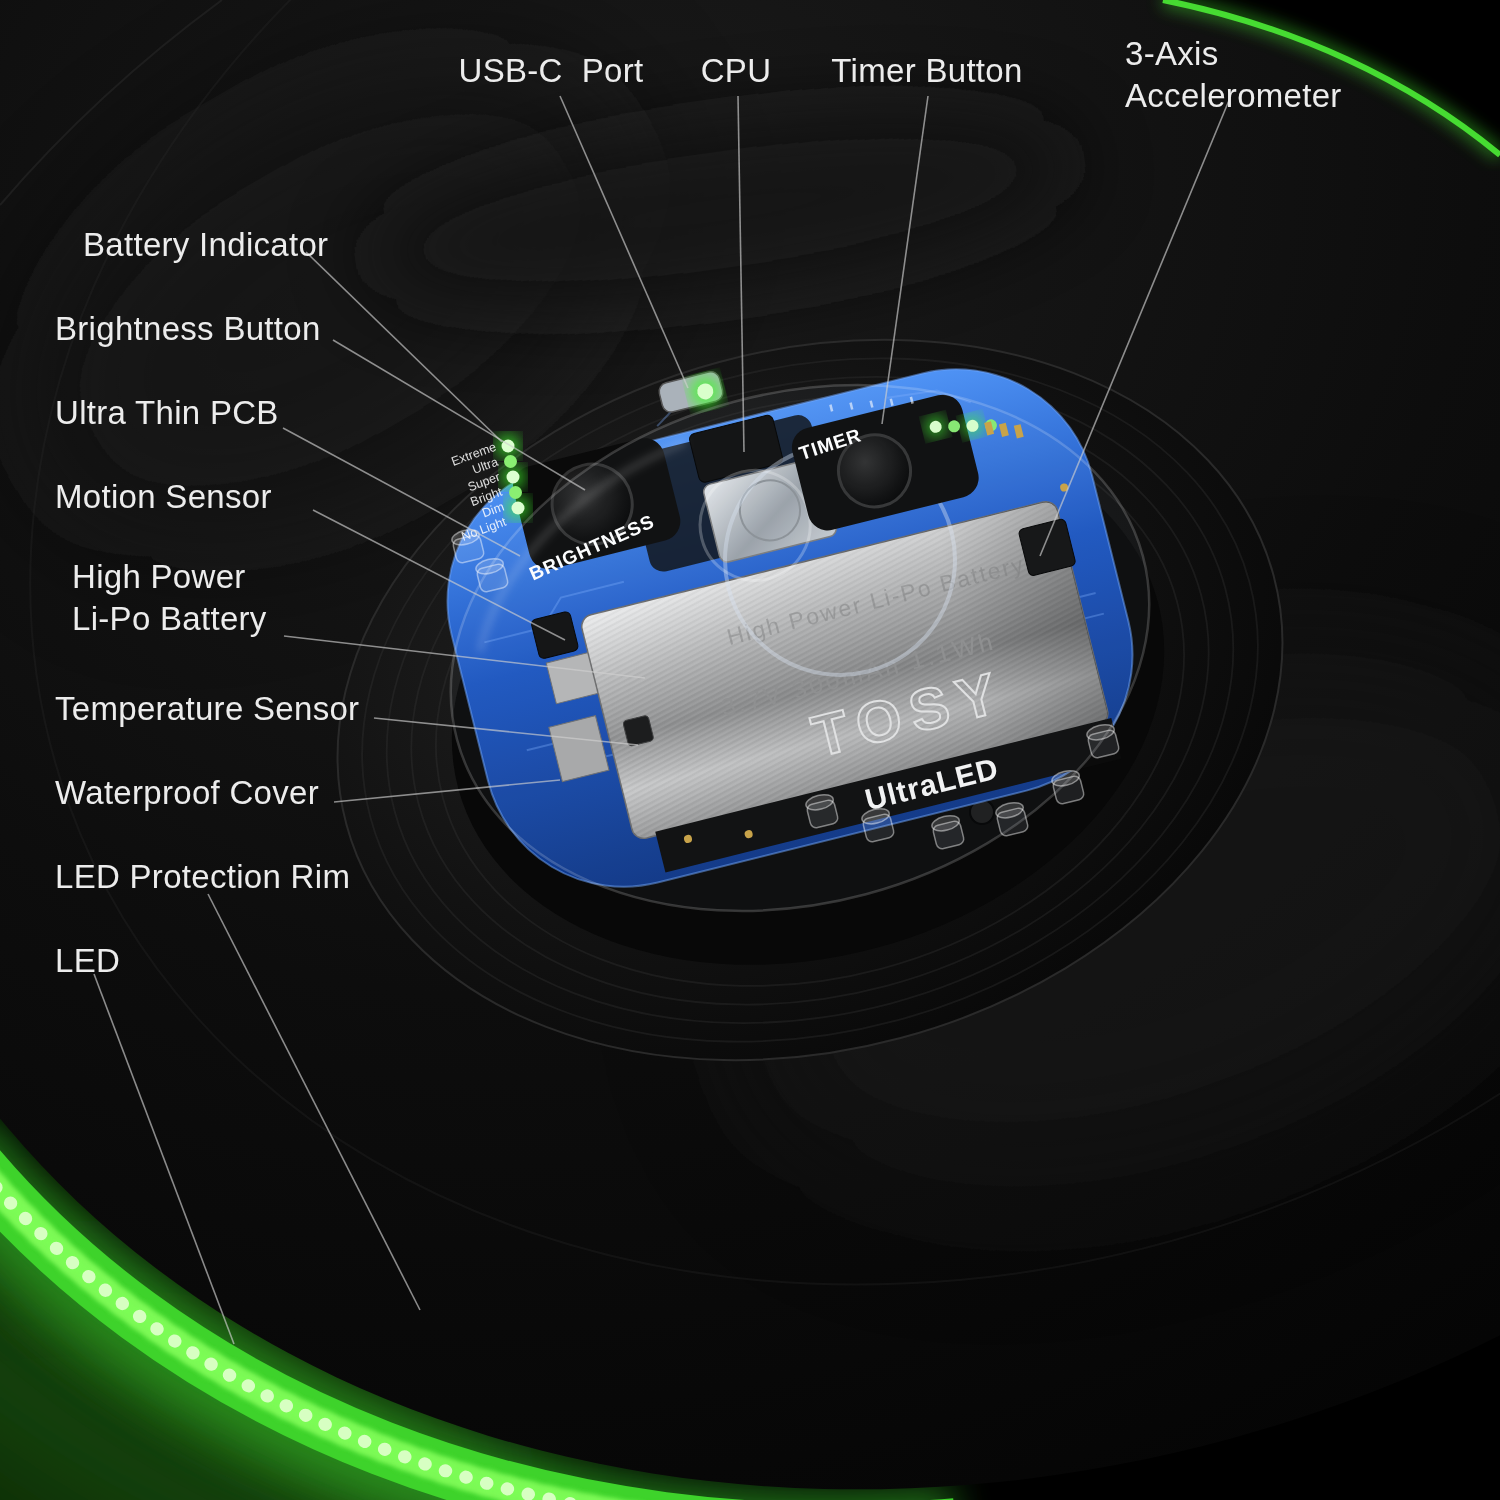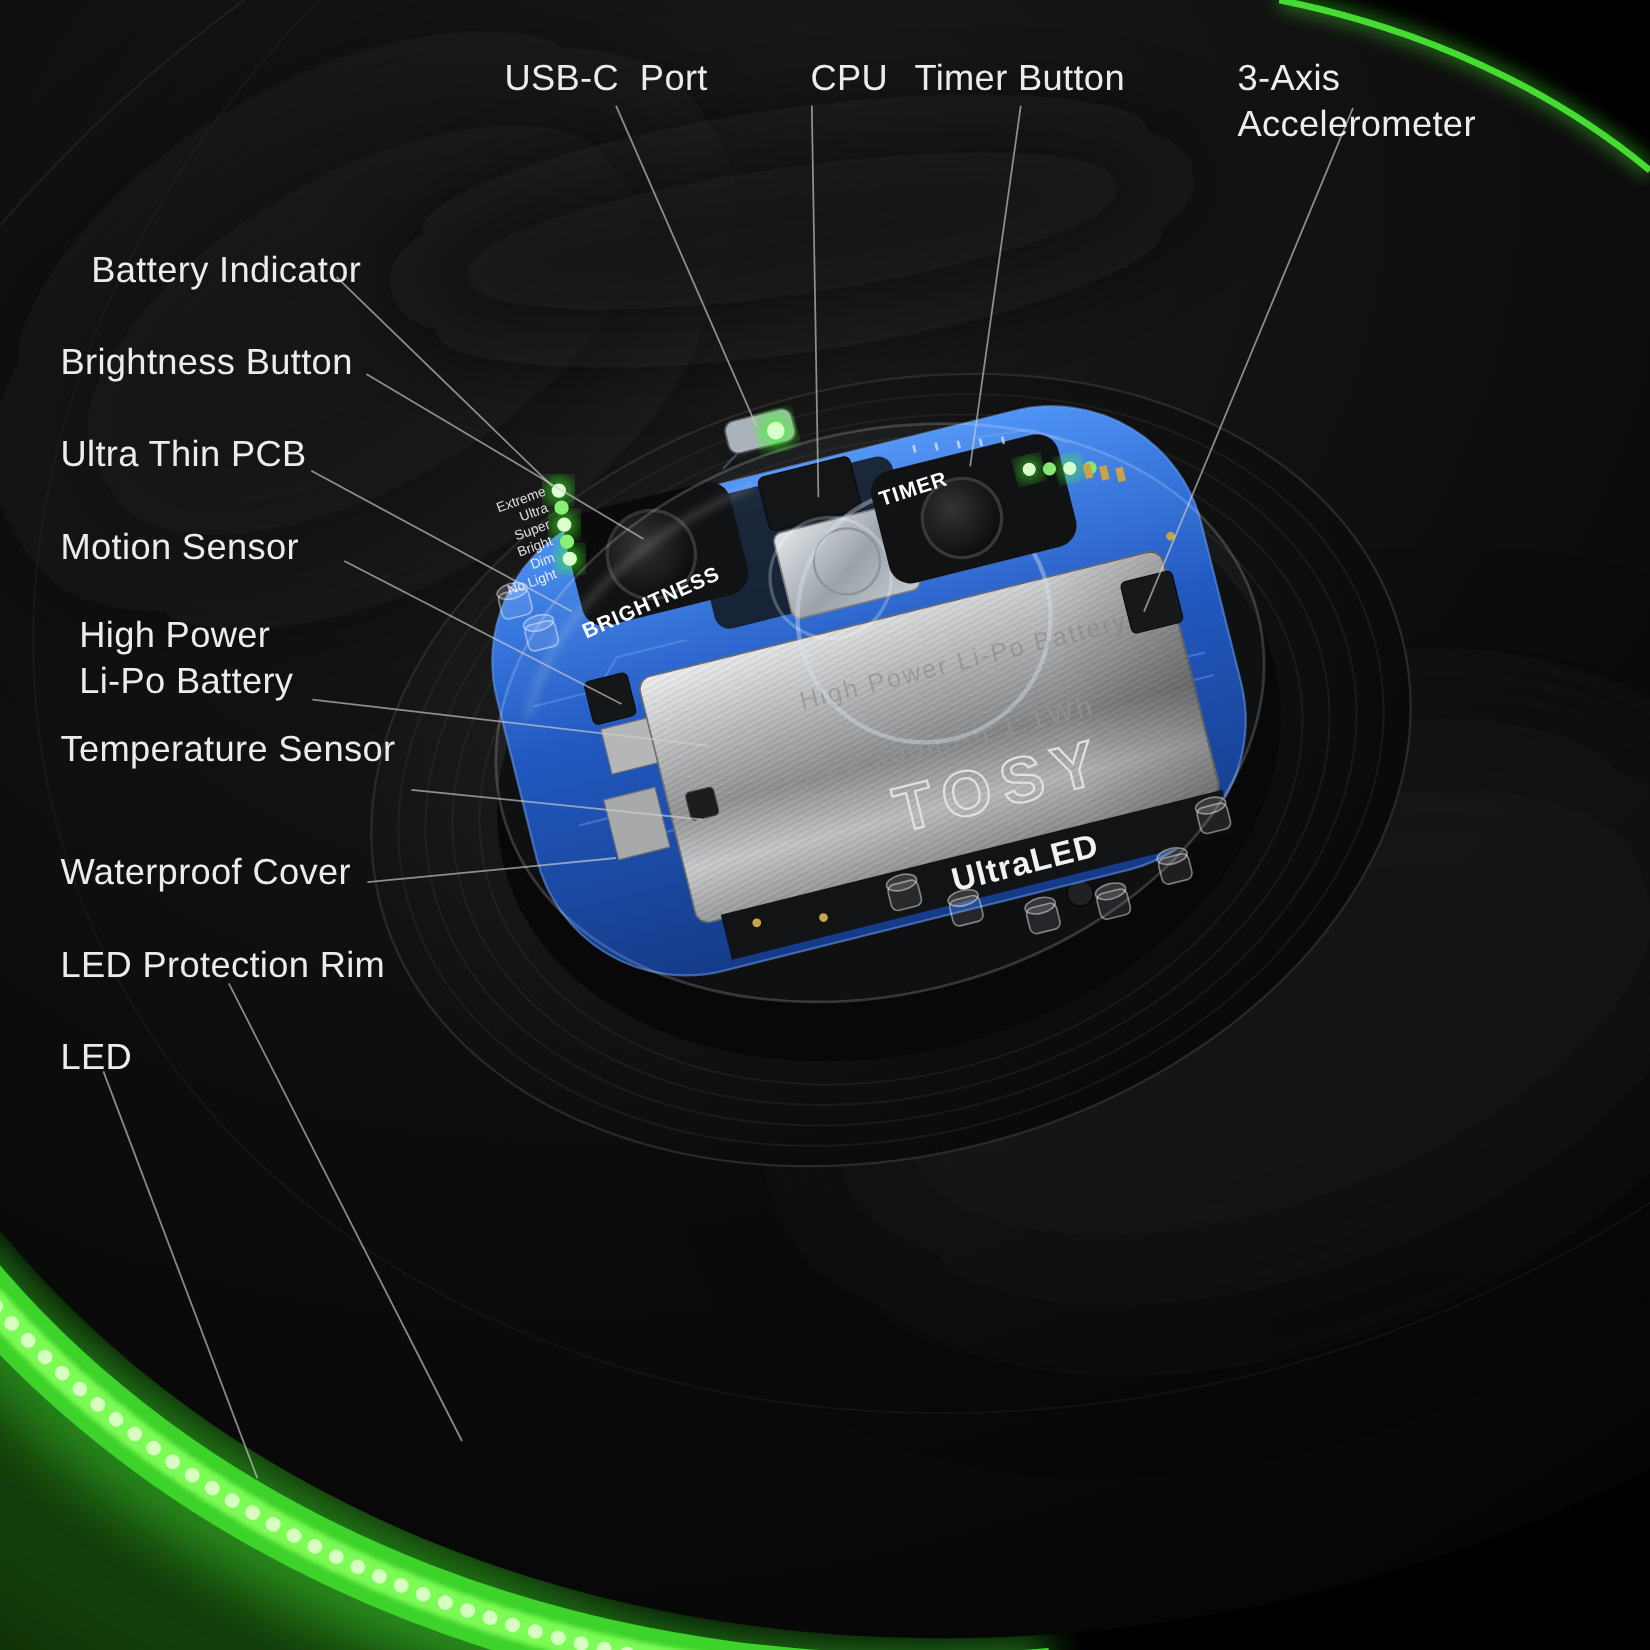--- a/index.html
+++ b/index.html
@@ -262,26 +262,26 @@
     <line x1="313" y1="510" x2="565" y2="640"></line>
     <line x1="284" y1="636" x2="645" y2="678"></line>
     <line x1="374" y1="718" x2="638" y2="745"></line>
     <line x1="334" y1="802" x2="560" y2="780"></line>
     <line x1="208" y1="894" x2="420" y2="1310"></line>
     <line x1="94" y1="974" x2="234" y2="1344"></line>
   </g>
 </svg>
 
 <div class="callout top" style="left:551px;top:50px;text-align:center;">USB-C  Port</div>
-<div class="callout top" style="left:772px;top:50px;">CPU</div>
+<div class="callout top" style="left:736px;top:50px;">CPU</div>
 <div class="callout top" style="left:927px;top:50px;">Timer Button</div>
-<div class="callout top" style="left:1250px;top:50px;">3-Axis Accelerometer</div>
+<div class="callout top" style="left:1250px;top:33px;">3-Axis Accelerometer</div>
 
 <div class="callout" style="left:55px;top:224px;margin-left:28px;">Battery Indicator</div>
 <div class="callout" style="left:55px;top:308px;">Brightness Button</div>
 <div class="callout" style="left:55px;top:392px;">Ultra Thin PCB</div>
 <div class="callout" style="left:55px;top:476px;text-align:center;">Motion Sensor</div>
 <div class="callout" style="left:55px;top:556px;margin-left:17px;">High Power
 Li-Po Battery</div>
-<div class="callout" style="left:55px;top:660px;text-align:center;">Temperature Sensor</div>
+<div class="callout" style="left:55px;top:688px;text-align:center;">Temperature Sensor</div>
 <div class="callout" style="left:55px;top:772px;">Waterproof Cover</div>
 <div class="callout" style="left:55px;top:856px;">LED Protection Rim</div>
 <div class="callout" style="left:55px;top:940px;">LED</div>
 
 </body></html>

